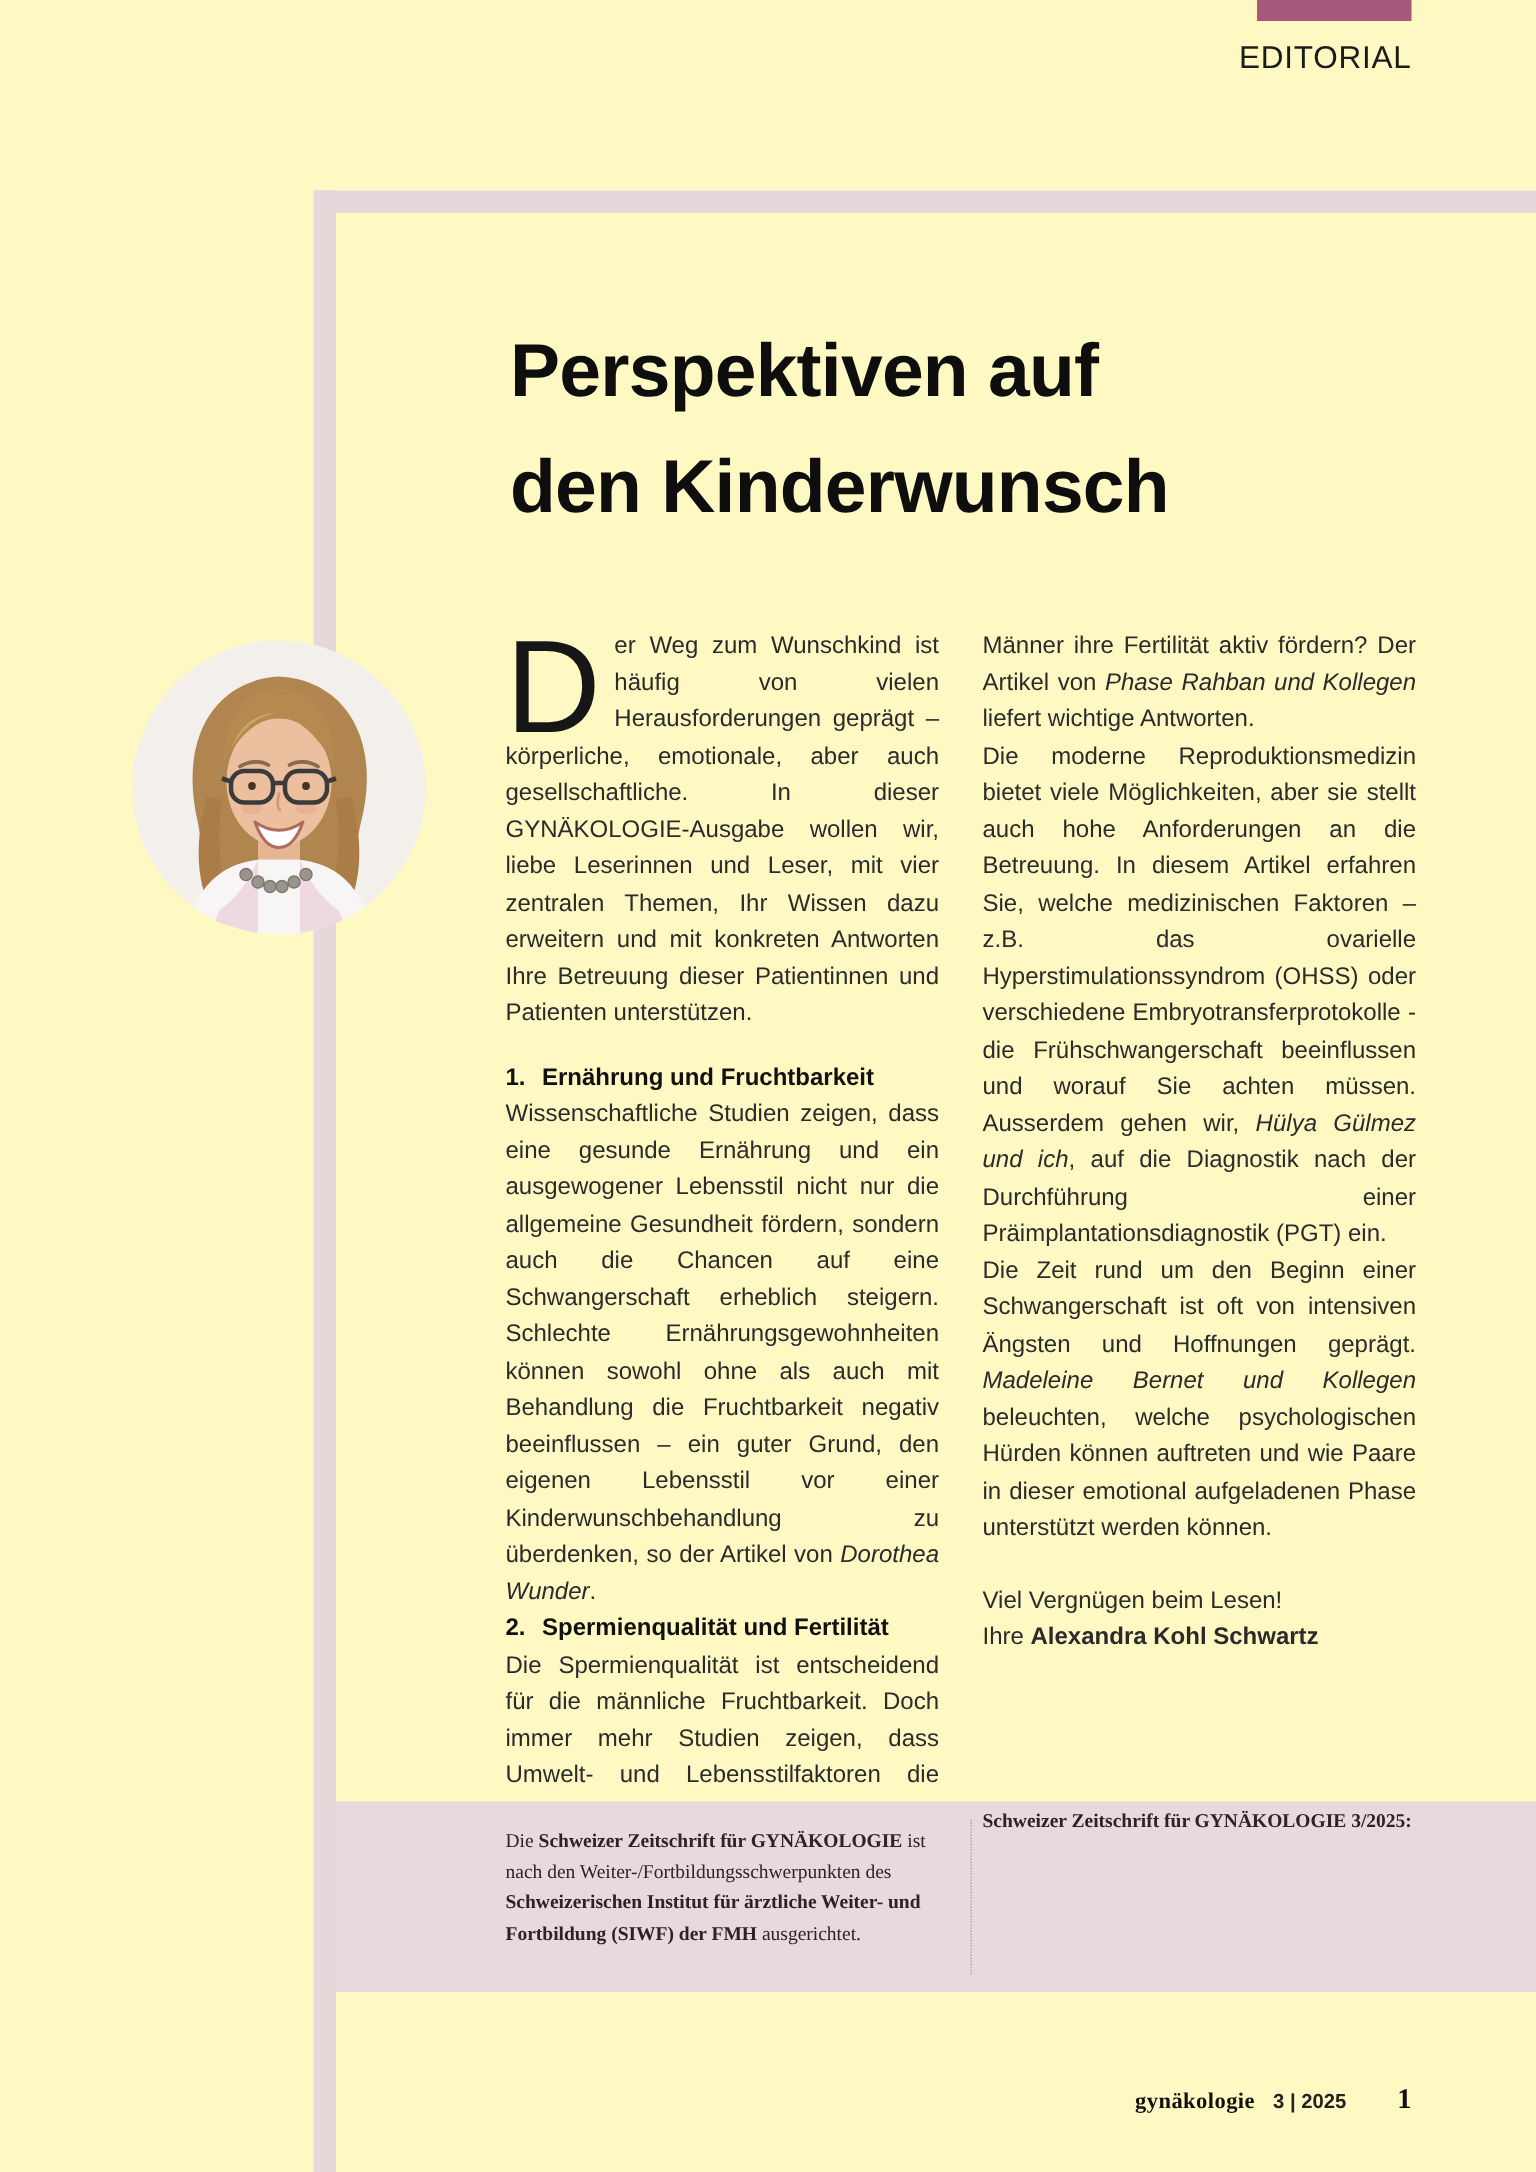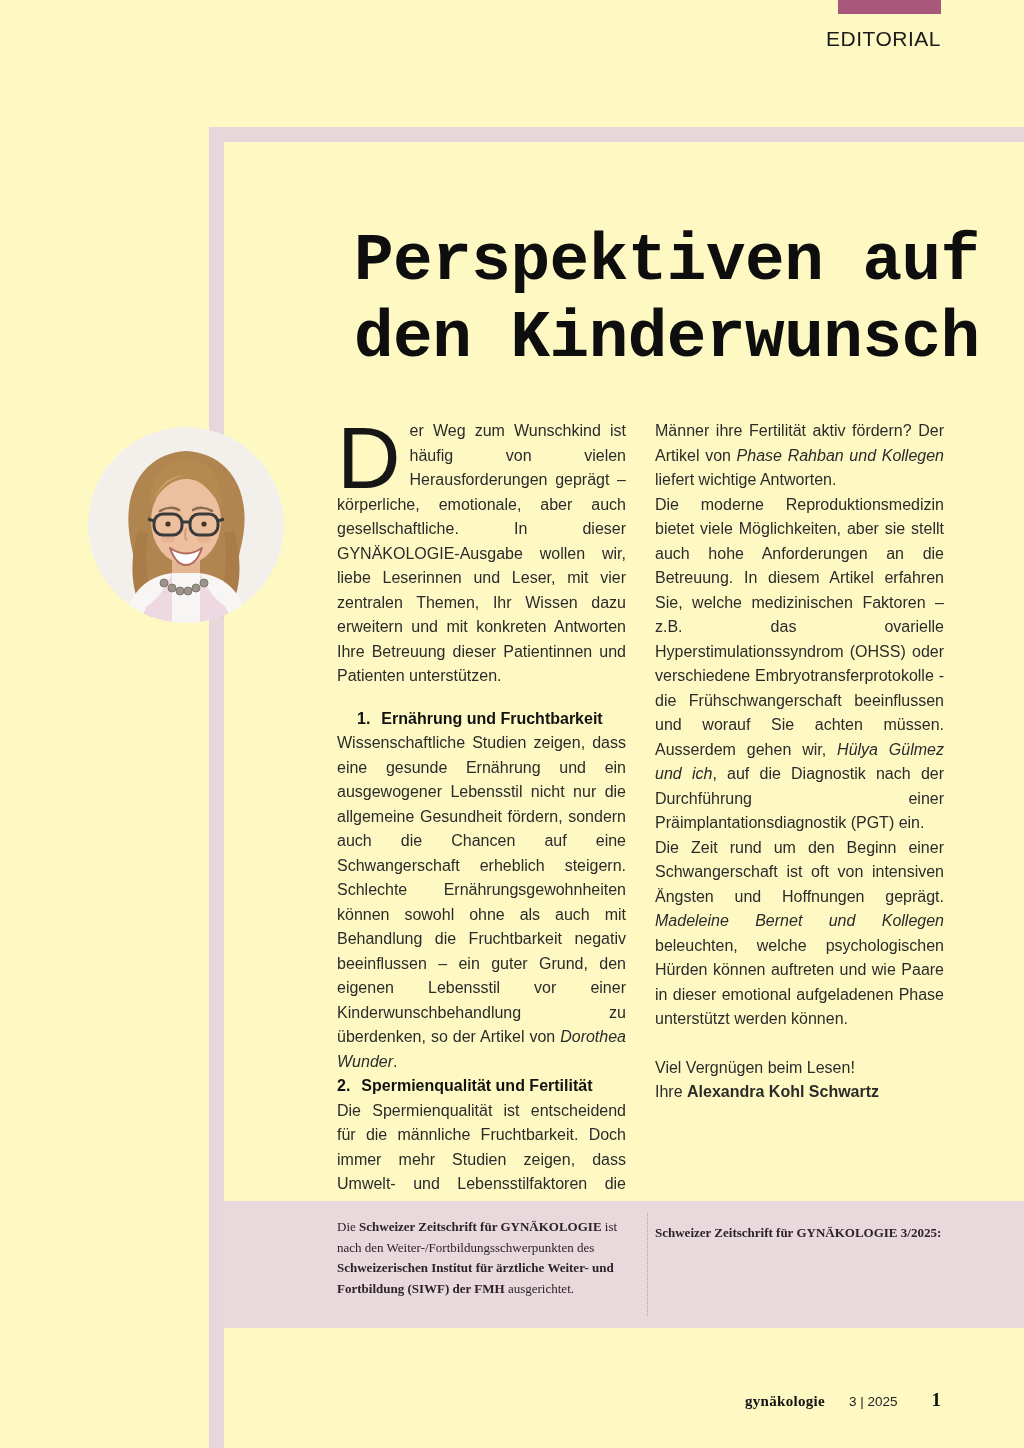--- a/index.html
+++ b/index.html
@@ -10,46 +10,46 @@
     --dot:#b3a4a9;
     --ink:#2b2b2b;
   }
   html,body{margin:0;padding:0;background:#fff;}
   .page{position:relative;width:1024px;height:1448px;background:#fef9c3;overflow:hidden;
         font-family:"Liberation Sans",sans-serif;color:var(--ink);}
   .topbar{position:absolute;top:0;right:83px;width:103px;height:14px;background:var(--accent);}
   .editorial{position:absolute;top:27px;right:83px;font-size:21px;letter-spacing:.5px;color:#1b1b1b;}
   .frame-top{position:absolute;top:127px;left:210px;right:0;height:15px;background:var(--frame);}
   .frame-left{position:absolute;top:127px;left:209px;width:15px;bottom:0;background:var(--frame);}
-  .title{position:absolute;left:338px;top:207px;margin:16px;
-         font-family:Liberation Mono, monospace;font-weight:bold;font-size:66px;line-height:77px;
+  .title{position:absolute;left:338px;top:207px;margin:2px;
+         font-family:Liberation Sans, sans-serif;font-weight:bold;font-size:50px;line-height:77px;
          letter-spacing:-.5px;color:#0e0e0e;}
   .avatar{position:absolute;left:88px;top:427px;width:196px;height:196px;border-radius:50%;
           overflow:hidden;z-index:2;}
   .col{position:absolute;top:419px;width:289px;font-size:16px;line-height:24.5px;hyphens:auto;}
   .col-left{left:337px;}
   .col-right{left:655px;}
   .para{margin:0;text-align:justify;}
   .heading{margin:0;font-weight:bold;text-align:left;color:#111;}
-  .space-above{margin-top:18px;margin-left:20px;}
+  .space-above{margin-top:18px;}
   .h-num{margin-right:11px;}
   .dropcap{float:left;font-size:88px;line-height:69px;margin:4px 9px 0 0;font-weight:400;color:#161616;}
   .closing{margin-top:24px;text-align:left;}
   .footer-block{position:absolute;left:224px;top:1201px;width:800px;height:127px;background:var(--footerbg);}
   .f-left{position:absolute;left:113px;top:16px;width:302px;
           font-family:"Liberation Serif",serif;font-size:13px;line-height:20.5px;color:#2d2327;}
   .f-divider{position:absolute;left:423px;top:12px;bottom:12px;width:0;border-left:1px dotted var(--dot);}
-  .f-right{position:absolute;left:431px;top:24px;width:302px;
+  .f-right{position:absolute;left:431px;top:5px;width:302px;
            font-family:"Liberation Serif",serif;color:#2d2327;}
   .f-header{font-weight:bold;font-size:13px;margin-bottom:8px;}
   .f-item{font-size:12.5px;line-height:13.5px;padding:2.5px 0;border-top:1px dotted var(--dot);}
   .f-item.hl{color:var(--hl);font-weight:bold;}
   .page-footer{position:absolute;top:1377px;right:83px;display:flex;align-items:baseline;color:#111;}
   .pf-journal{font-family:"Liberation Serif",serif;font-weight:bold;font-size:15px;letter-spacing:.3px;margin-top:16px;}
-  .pf-issue{font-size:13.5px;margin-left:24px;color:#222;}
+  .pf-issue{font-size:13.5px;margin-left:12px;color:#222;font-weight:bold;}
   .pf-page{font-family:"Liberation Serif",serif;font-weight:bold;font-size:19px;margin-left:34px;}
 </style>
 </head>
 <body>
 
 <div class="page">
 
   <div class="topbar"></div>
   <div class="editorial">EDITORIAL</div>
 

